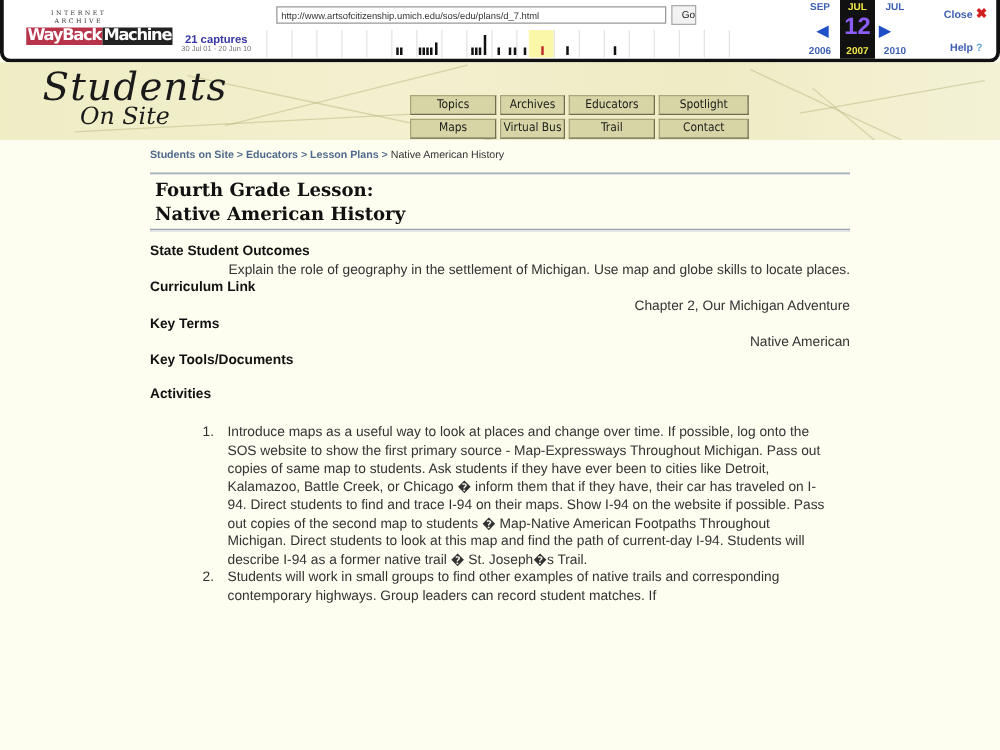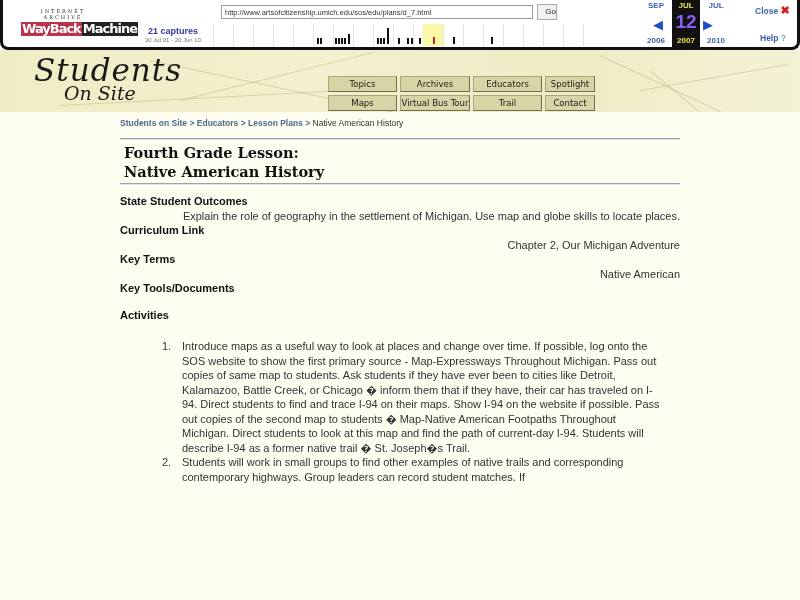--- a/index.html
+++ b/index.html
@@ -37,21 +37,21 @@
   #site-header { position: absolute; left: 0; top: 50px; width: 800px; height: 62px;
     background: linear-gradient(90deg, #efedc4 0%, #f2f0cf 40%, #eeecc4 70%, #f4f2d6 100%); overflow: hidden; }
   #site-header .roadline { position: absolute; height: 1px; background: rgba(180,175,120,0.45); transform-origin: left center; }
   #logo { position: absolute; left: 8px; top: 4px; font-family: "DejaVu Serif", serif; color: #1a1a1a; margin-left: 26px; }
   #logo .big { font-size: 31px; letter-spacing: 1px; line-height: 32px; font-style: italic; }
   #logo .small { font-size: 19px; margin-left: 30px; margin-top: -4px; font-style: italic; }
   #nav { position: absolute; left: 328px; top: 7px; width: 295px; margin-top: 19px; }
   #nav .row { display: flex; gap: 3px; margin-bottom: 3px; }
   #nav .btn { height: 16px; background: #d7d5a6; border: 1px solid #a8a67a; border-right-color: #6f6e50; border-bottom-color: #6f6e50;
     font-family: "DejaVu Sans Condensed", "DejaVu Sans", sans-serif; font-size: 9.5px; color: #1a1a1a; text-align: center; line-height: 14px; }
-  #nav .w1 { width: 69px; } #nav .w2 { width: 70px; } #nav .w3 { width: 69px; } #nav .w4 { width: 50px; }
+  #nav .w1 { width: 69px; } #nav .w2 { width: 52px; } #nav .w3 { width: 69px; } #nav .w4 { width: 72px; }
   #nav .tag { font-size: 7.5px; font-weight: bold; color: #111; text-align: center; margin-top: -1px; width: 295px; }
 
   
   #content { position: absolute; left: 120px; top: 118px; width: 560px; }
   #breadcrumb { font-size: 8.5px; font-weight: bold; color: #4f6a8c; }
   #breadcrumb .sep { color: #4f6a8c; }
   #breadcrumb .cur { font-weight: normal; color: #333; }
   .rule { height: 2px; background: #9aa4b1; border-bottom: 1px solid #dfe3e8; }
   #title-block { margin-top: 10px; }
   #title { font-family: "DejaVu Serif", serif; font-weight: bold; font-size: 14.5px; color: #111; line-height: 19px; padding: 3px 4px 2px; }

